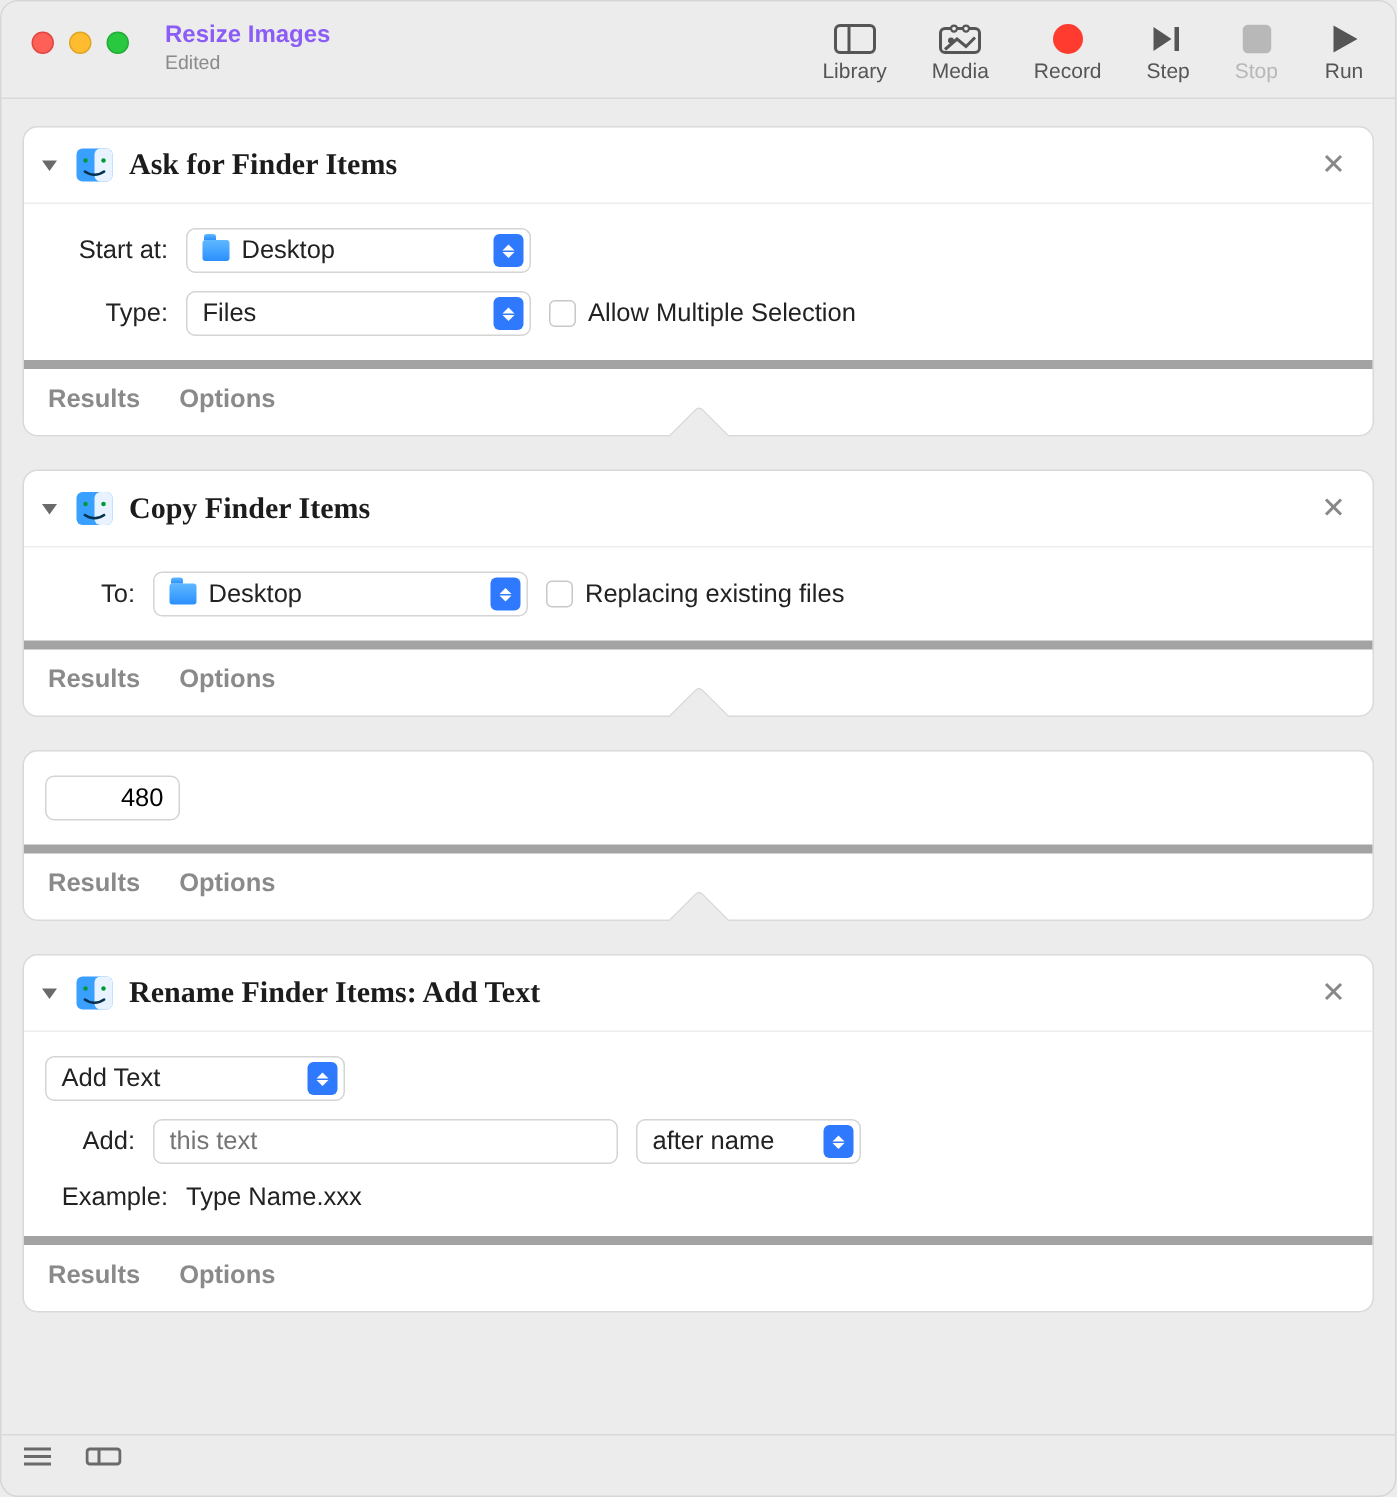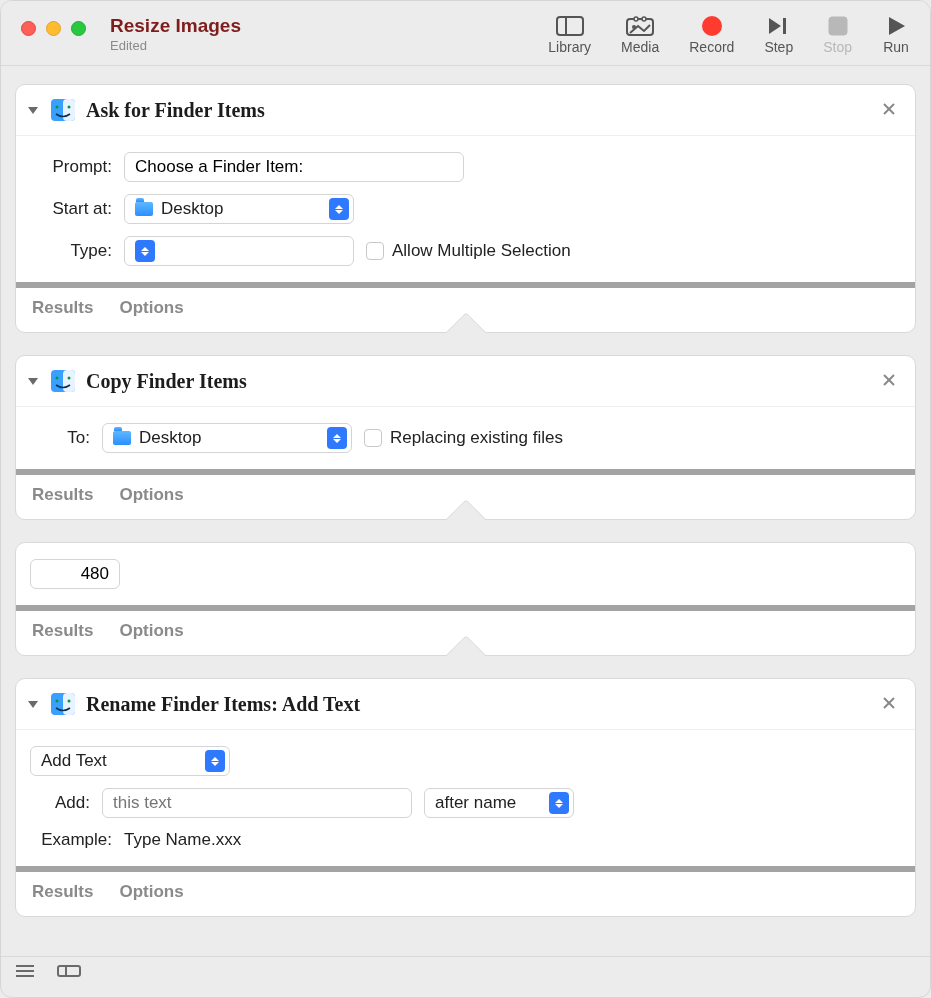--- a/index.html
+++ b/index.html
@@ -27,21 +27,21 @@
     padding-top: 6px;
     padding-right: 24px;
   }
   .dot { width: 15px; height: 15px; border-radius: 50%; }
   .dot.red    { background: #fe5f57; border: .5px solid #e24640; }
   .dot.yellow { background: #febc2e; border: .5px solid #e0a428; }
   .dot.green  { background: #28c840; border: .5px solid #23ac37; }
 
   .title-block { flex: 0 0 auto; }
   .title-block .title {
-    font-size: 19px; font-weight: 700; color: #7f1d1d;
+    font-size: 16px; font-weight: 700; color: #8b5cf6;
   }
   .title-block .subtitle {
     font-size: 13px; color: #8a8a8a; margin-top: 1px;
   }
 
   .toolbar {
     margin-left: auto;
     display: flex;
     gap: 30px;
     align-items: center;
@@ -317,34 +317,31 @@
       <span class="action-title">Ask for Finder Items</span>
       <span class="close">
         <svg width="14" height="14" viewBox="0 0 14 14">
             <line x1="2" y1="2" x2="12" y2="12" stroke="#888" stroke-width="2"></line>
             <line x1="12" y1="2" x2="2" y2="12" stroke="#888" stroke-width="2"></line>
           </svg>
       </span>
     </div>
     <div class="action-body">
       <div class="row">
-        <span class="label">Prompt:</span>
-        <input class="text" type="text" value="Choose a Finder Item:" style="">
-      </div>
-      <div class="row">
         <span class="label">Start at:</span>
         <span class="popup" style="min-width:230px">
           <span class="picon"></span>
           <span class="txt">Desktop</span>
           <span class="chev"></span>
         </span>
       </div>
       <div class="row">
         <span class="label">Type:</span>
         <span class="popup" style="min-width:230px">
+          <span class="txt">Files</span>
           <span class="chev"></span>
         </span>
         <label class="checkbox">
           <span class="box"></span>
           <span>Allow Multiple Selection</span>
         </label>
       </div>
     </div>
     <div class="action-footer">
       <span>Results</span>

